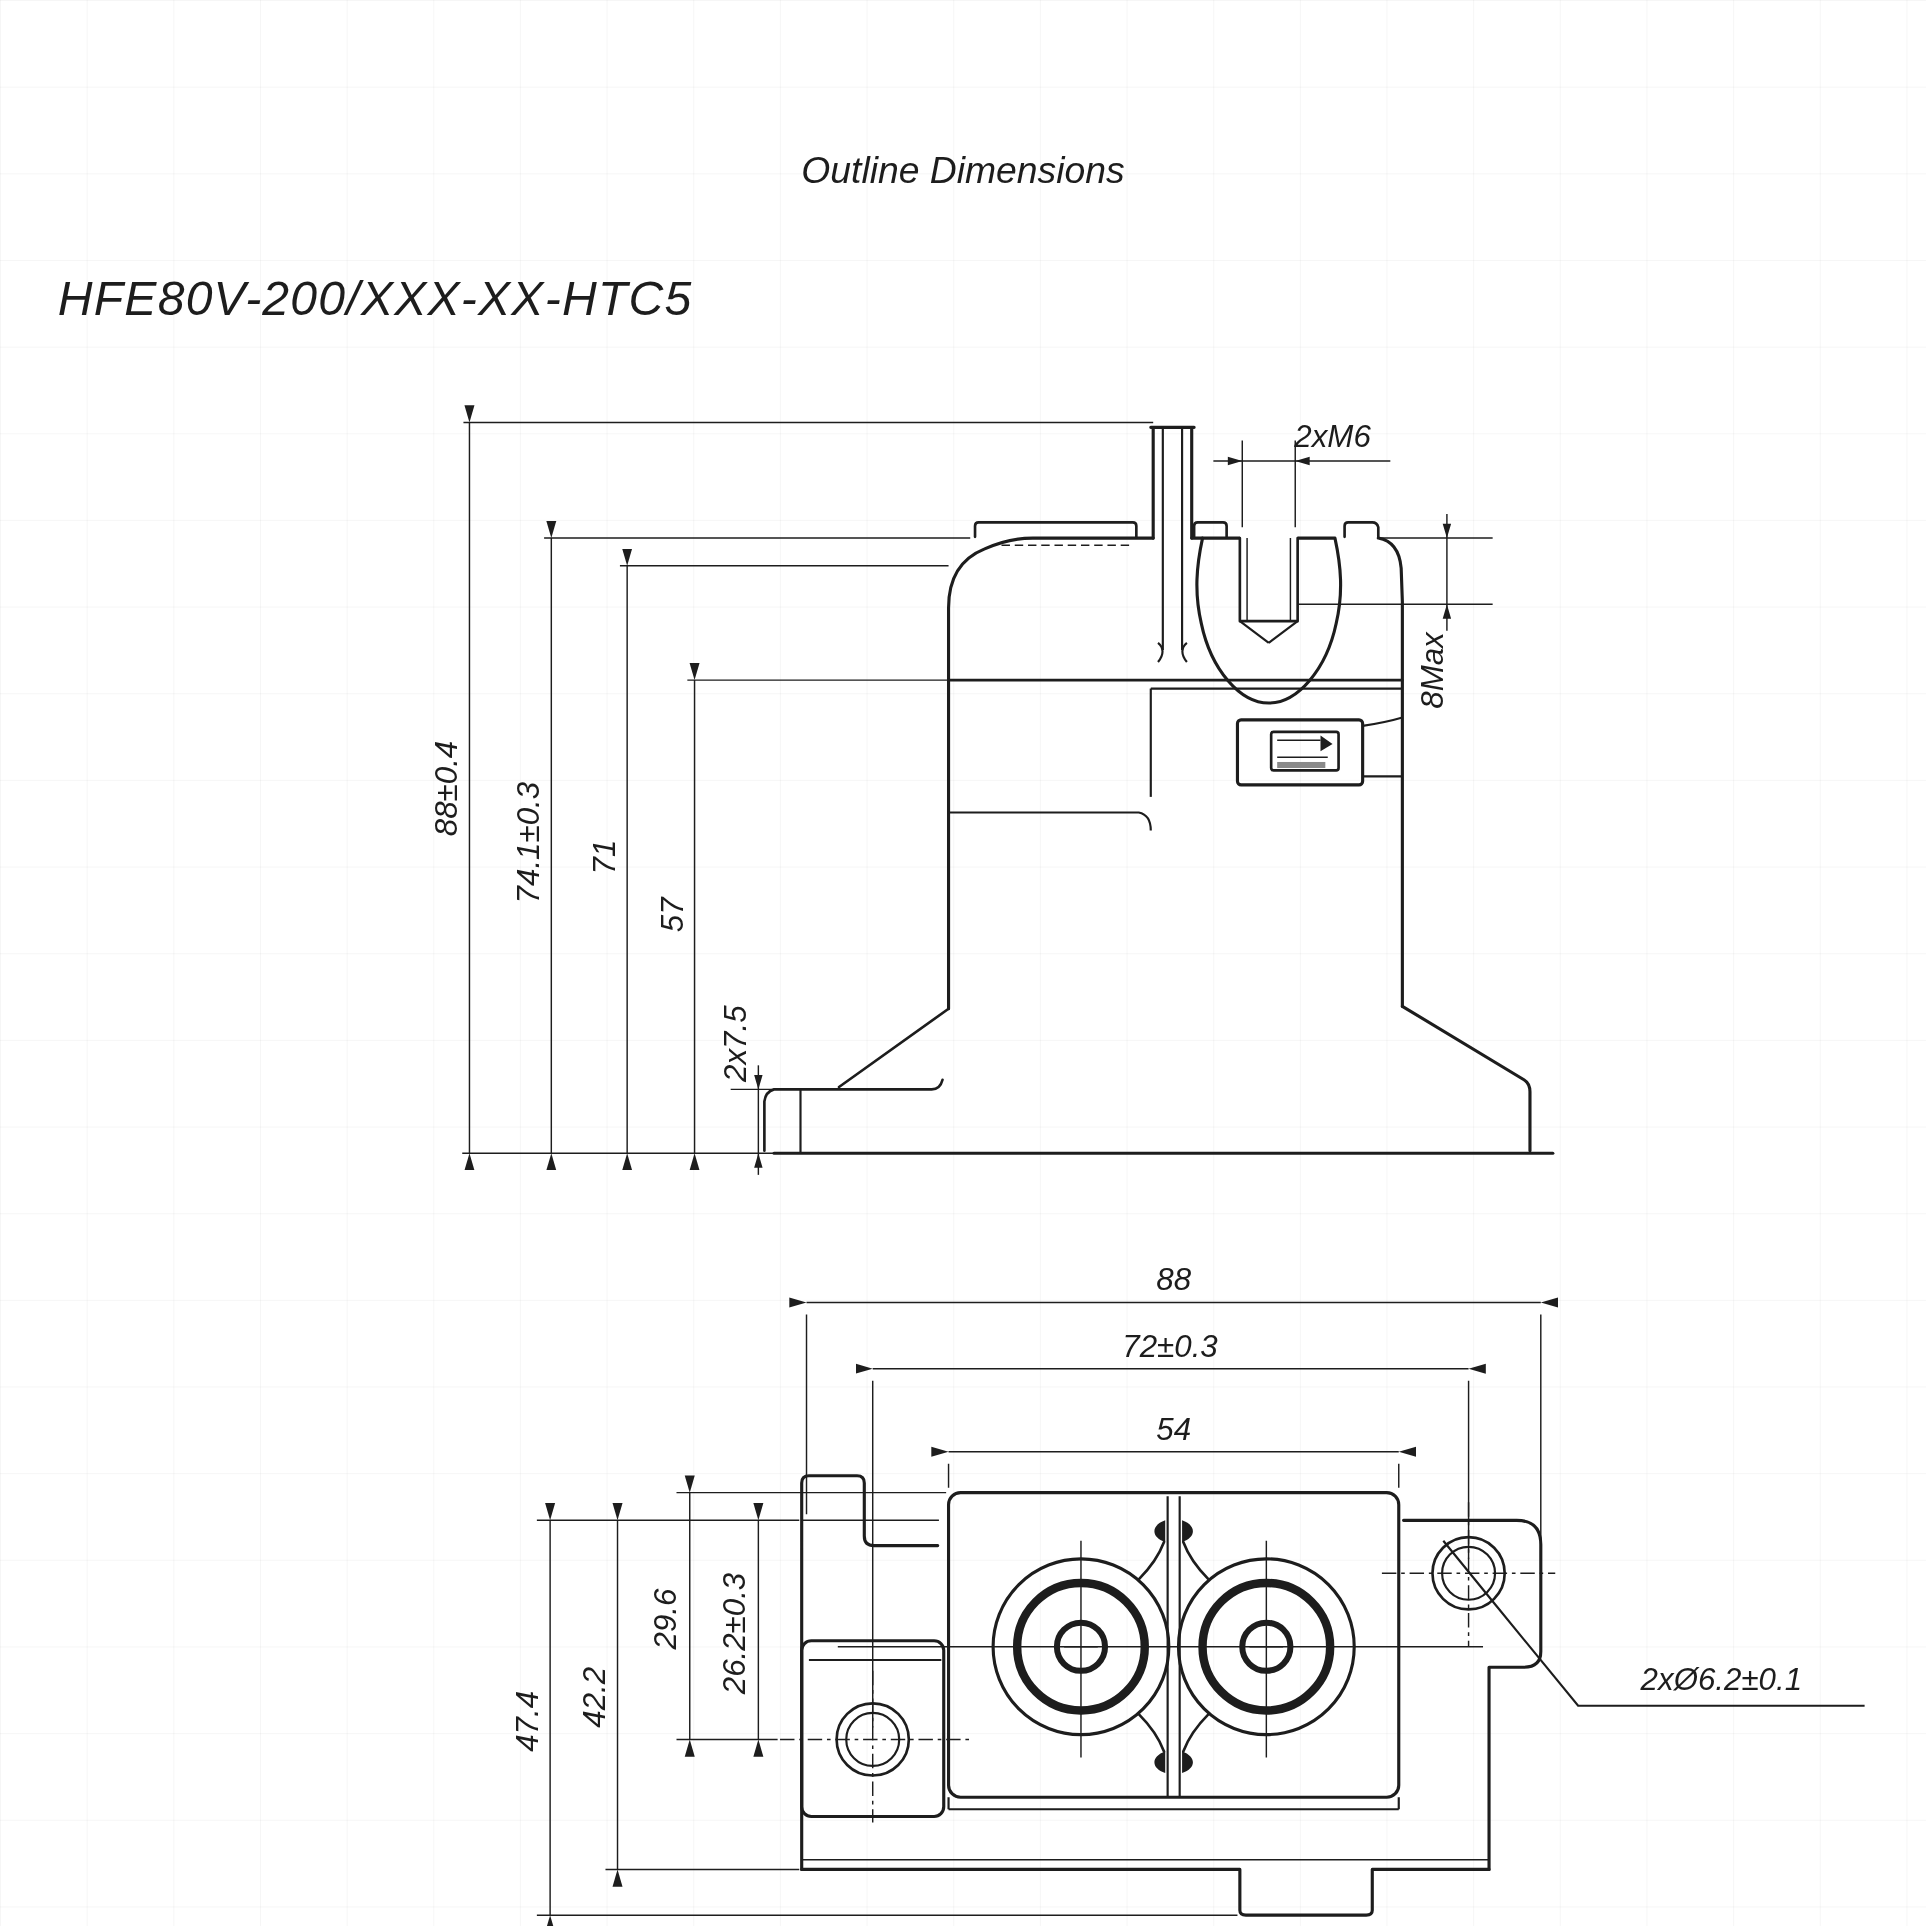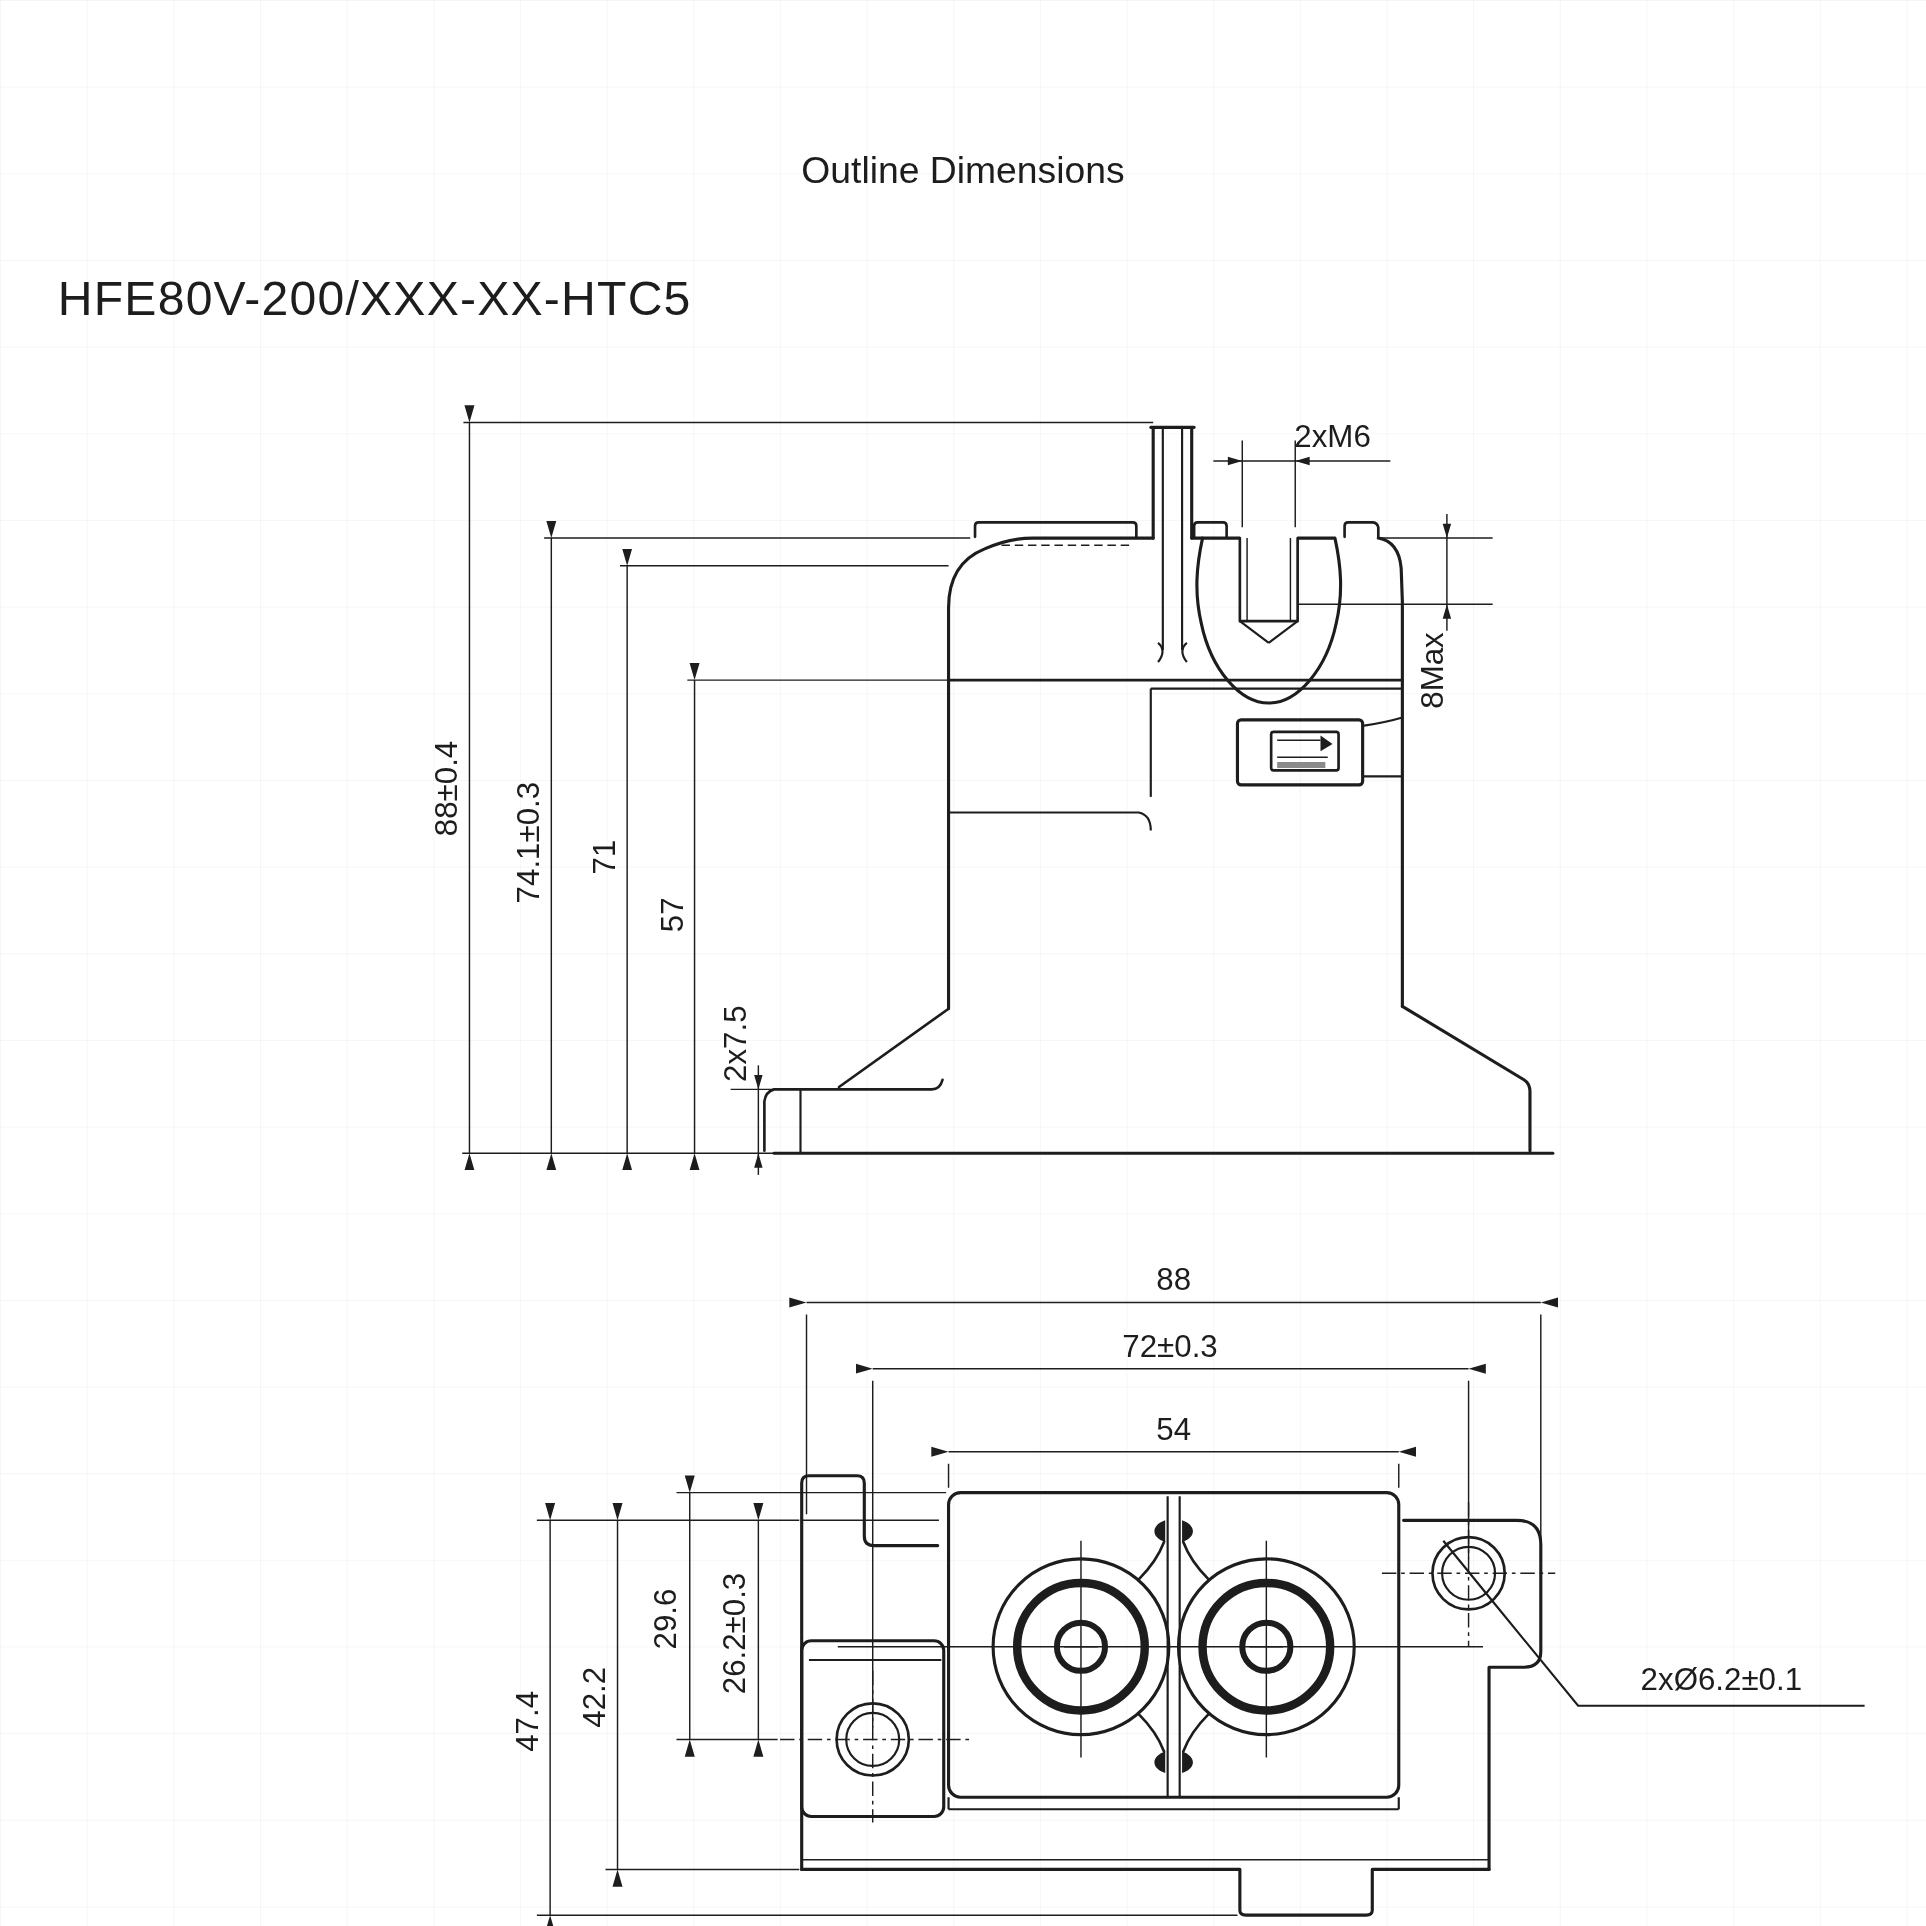--- a/index.html
+++ b/index.html
@@ -5,20 +5,21 @@
   html,body{margin:0;padding:0;background:#ffffff;}
   body{font-family:"Liberation Sans", sans-serif;}
   .sheet{
     position:relative;
     width:100vmin;height:100vmin;
     background-color:#ffffff;
     background-image:
       linear-gradient(to bottom, rgba(0,0,0,0.035) 0.6px, transparent 0.6px),
       linear-gradient(to right, rgba(0,0,0,0.035) 0.6px, transparent 0.6px);
     background-size:100% 4.5%, 4.5% 100%;
+    font-style:italic;
   }
   svg{display:block;width:100%;height:100%;}
   text{fill:#1d1d1d;}
   .t-title{font-size:31px;}
   .t-part{font-size:40px;letter-spacing:1px;}
   .t-dim{font-size:26px;}
   .ln{stroke:#1d1d1d;fill:none;}
   .w-thin{stroke-width:1.2;}
   .w-med{stroke-width:1.8;}
   .w-out{stroke-width:2.6;stroke-linecap:round;stroke-linejoin:round;}

